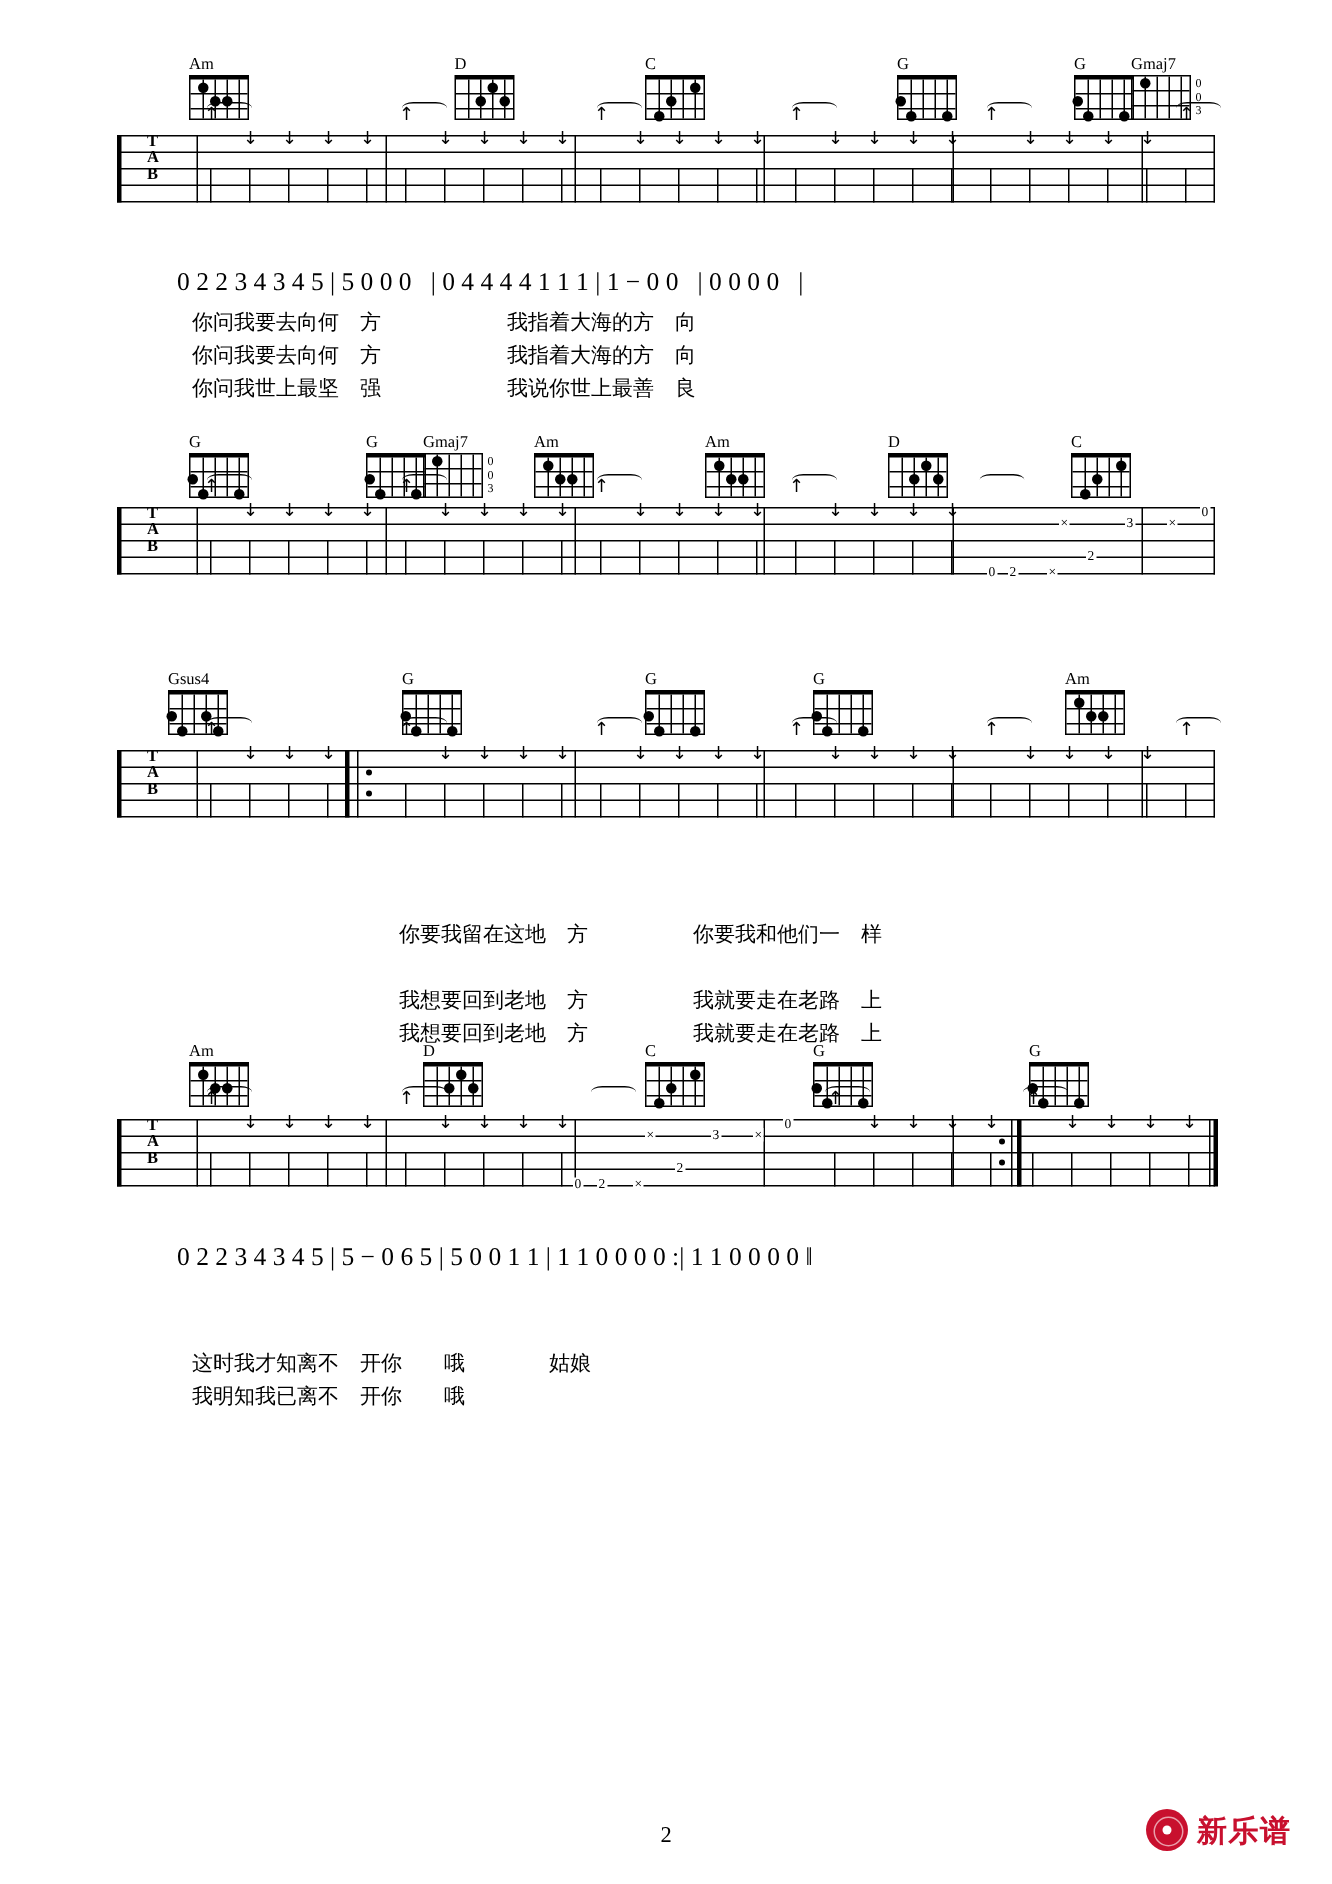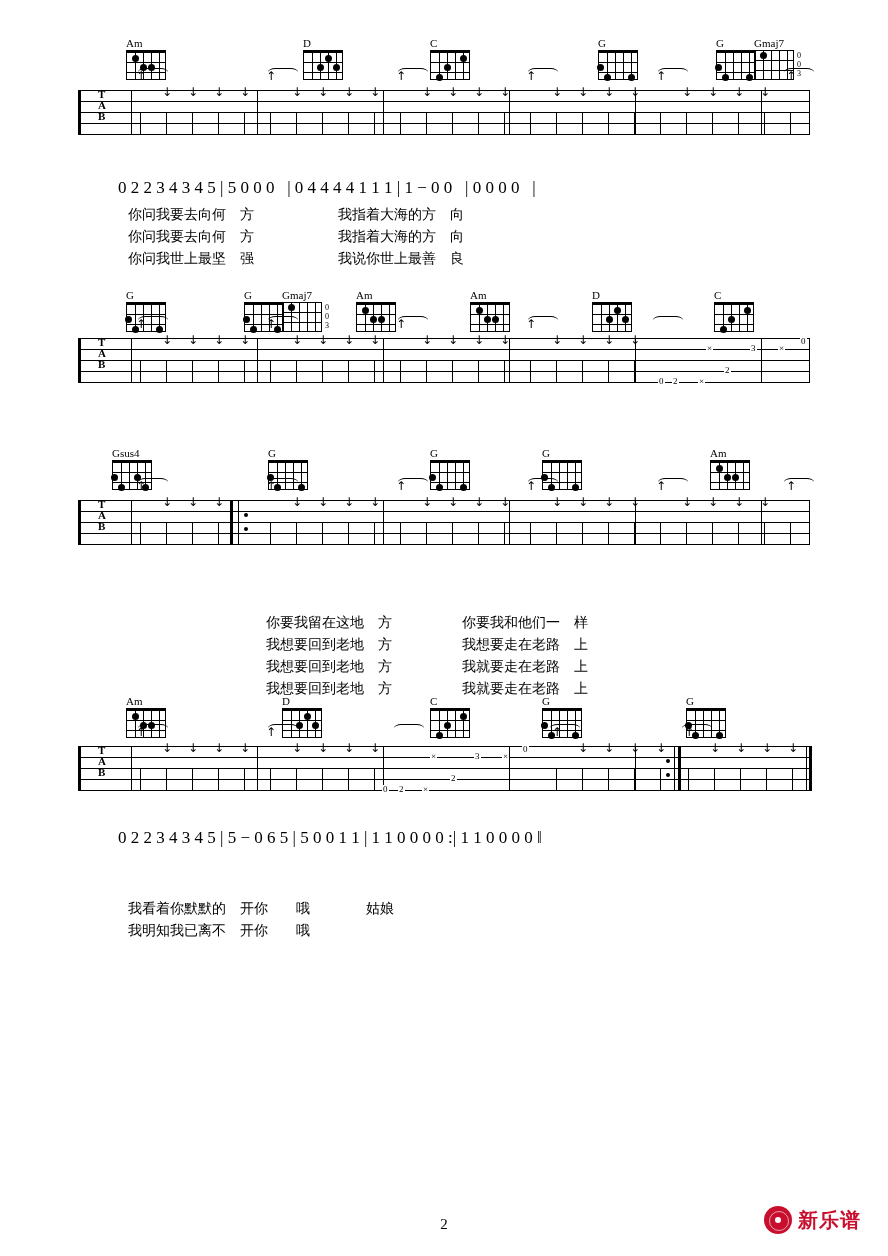--- a/index.html
+++ b/index.html
@@ -565,21 +565,20 @@
       <div class="slur" style="left:60px;top:-22px;width:30px;"></div>
       <div class="slur" style="left:190px;top:-22px;width:30px;"></div>
       <div class="slur" style="left:320px;top:-22px;width:30px;"></div>
       <div class="slur" style="left:450px;top:-22px;width:30px;"></div>
       <div class="slur" style="left:580px;top:-22px;width:30px;"></div>
       <div class="slur" style="left:706px;top:-22px;width:30px;"></div>
     </div>
 
 
     <div class="lyric" style="left:266px;top:174px;">你要我留在这地　方　　　　　你要我和他们一　样</div>
-    <div class="lyric" style="left:266px;top:196px;">我想要回到老地　方　　　　　我想要走在老路　上</div>
     <div class="lyric" style="left:266px;top:218px;">我想要回到老地　方　　　　　我就要走在老路　上</div>
     <div class="lyric" style="left:266px;top:240px;">我想要回到老地　方　　　　　我就要走在老路　上</div>
   </div>
 
   <div class="system" style="top:688px;height:250px;">
 
     <div class="chord" style="left:126px;top:8px;">
       <div class="cname">Am</div>
       <div class="grid">
         <div class="v" style="left:8px"></div>
@@ -727,21 +726,21 @@
       <div class="tabnum" style="left:344px;top:39px;">×</div>
       <div class="tabnum" style="left:372px;top:28px;">2</div>
       <div class="tabnum" style="left:352px;top:6px;">×</div>
       <div class="tabnum" style="left:396px;top:6px;">3</div>
       <div class="tabnum" style="left:424px;top:6px;">×</div>
       <div class="tabnum" style="left:444px;top:-1px;">0</div>
     </div>
 
     <div class="melody" style="left:118px;top:140px;">0 2 2 3 4 3 4 5 | 5 − 0 6 5 | 5 0 0 1 1 | 1 1 0 0 0 0 :| 1 1 0 0 0 0 ‖</div>
 
-    <div class="lyric" style="left:128px;top:212px;">我看着你默默的　开你　　哦　　　　姑娘</div>
+    <div class="lyric" style="left:128px;top:212px;">这时我才知离不　开你　　哦　　　　姑娘</div>
     <div class="lyric" style="left:128px;top:234px;">我明知我已离不　开你　　哦</div>
   </div>
 
   <div class="pagenum" style="top:1216px;">2</div>
 
   <div class="logo" style="left:764px;top:1206px;">
     <div class="disc"></div>
     <div class="ltxt">新乐谱</div>
   </div>
 

